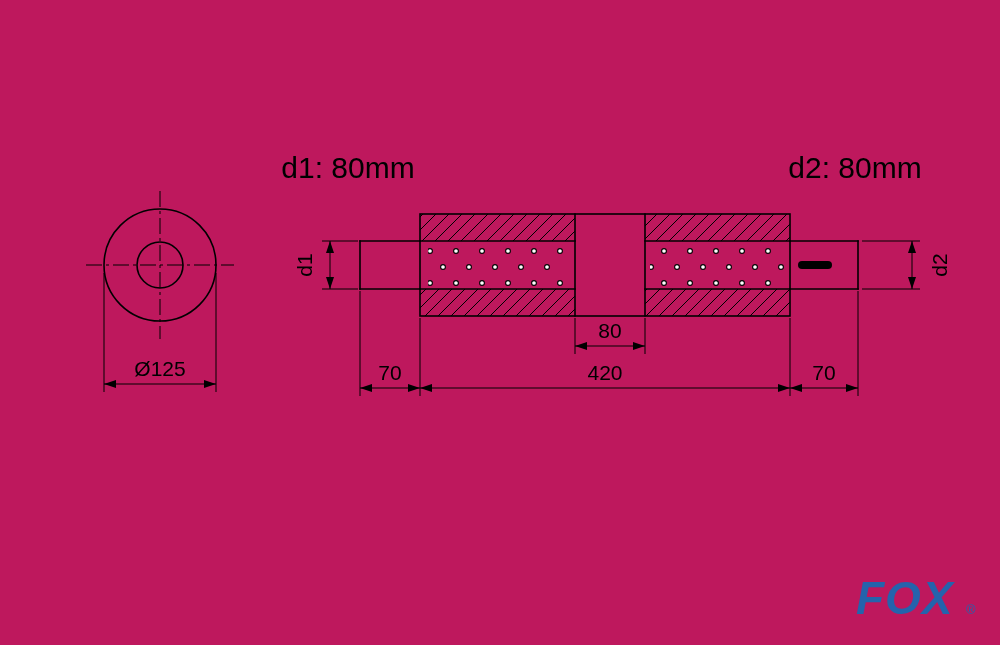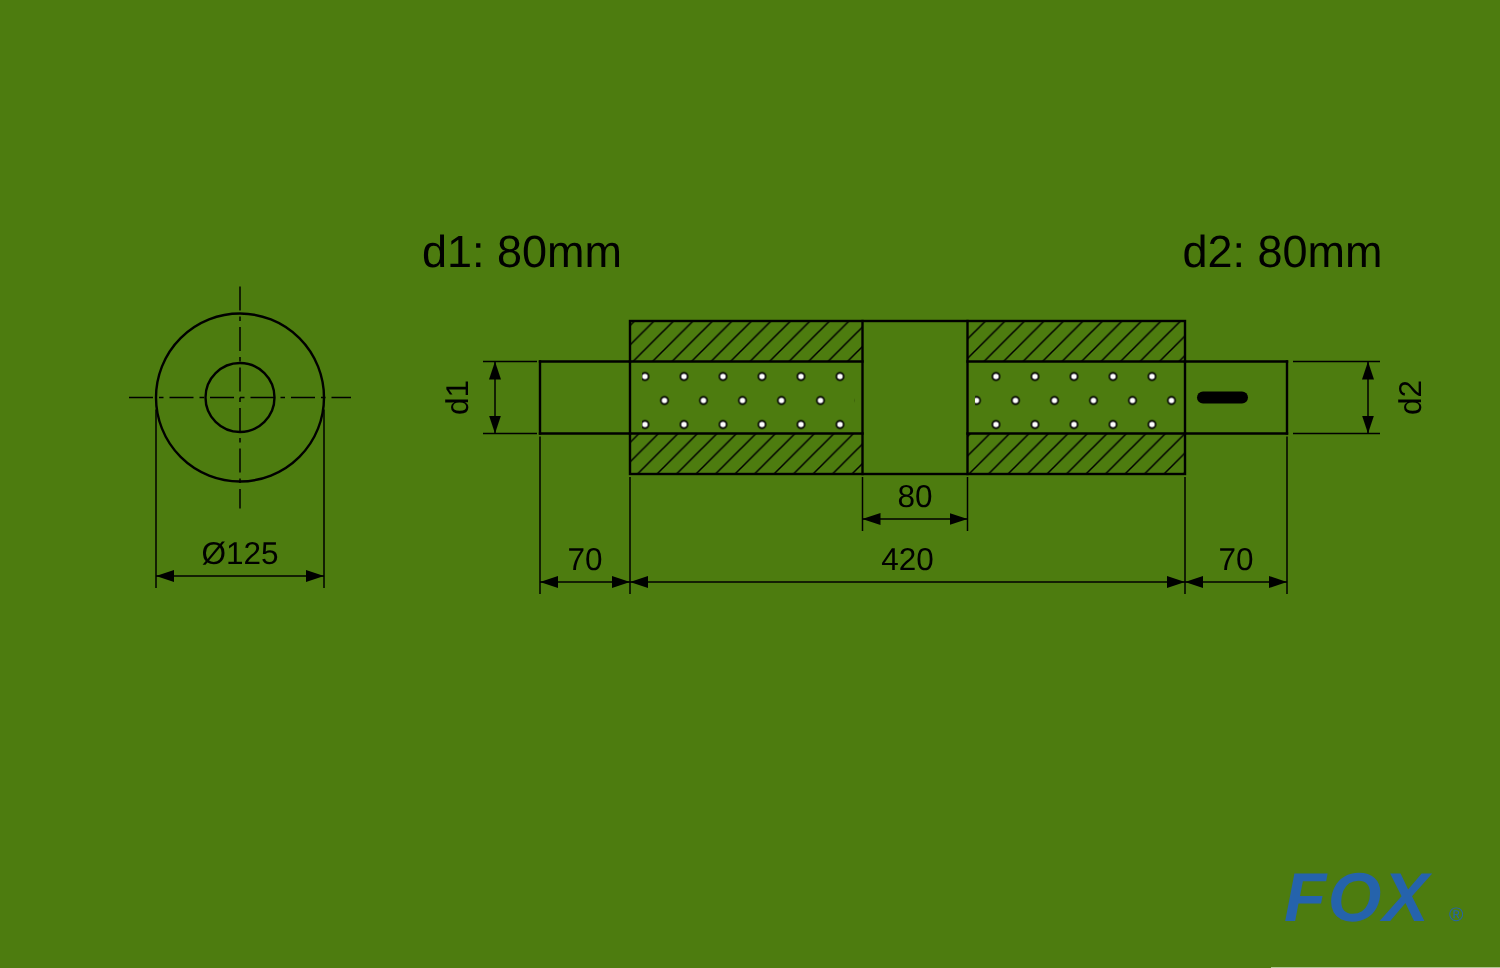--- a/index.html
+++ b/index.html
@@ -1,17 +1,17 @@
 <!DOCTYPE html>
 <html><head>
 <meta charset="utf-8">
 <style>
   html,body { margin:0; padding:0; background:#ffffff; }
   .stage {
-    position:relative; width:1000px; height:645px; background:#4d7c0f;
+    position:relative; width:1000px; height:645px; background:#be185d;
     font-family:"Liberation Sans", sans-serif; overflow:hidden;
   }
   svg { position:absolute; top:0; left:0; }
   .obj  { stroke:#000; stroke-width:1.6; fill:none; stroke-linecap:square; }
   .thin { stroke:#000; stroke-width:1;   fill:none; }
   .cl   { stroke:#000; stroke-width:1; fill:none; stroke-dasharray:16 4 3 4; }
   .dtxt { font-family:"Liberation Sans", sans-serif; font-size:21px; fill:#000; }
   .htxt { font-family:"Liberation Sans", sans-serif; font-size:30px; fill:#000; }
   .logo-main { font-family:"Liberation Sans", sans-serif; font-weight:bold; font-style:italic; font-size:46px; letter-spacing:1px; }
   .logo-reg  { font-family:"Liberation Sans", sans-serif; font-size:13px; }

